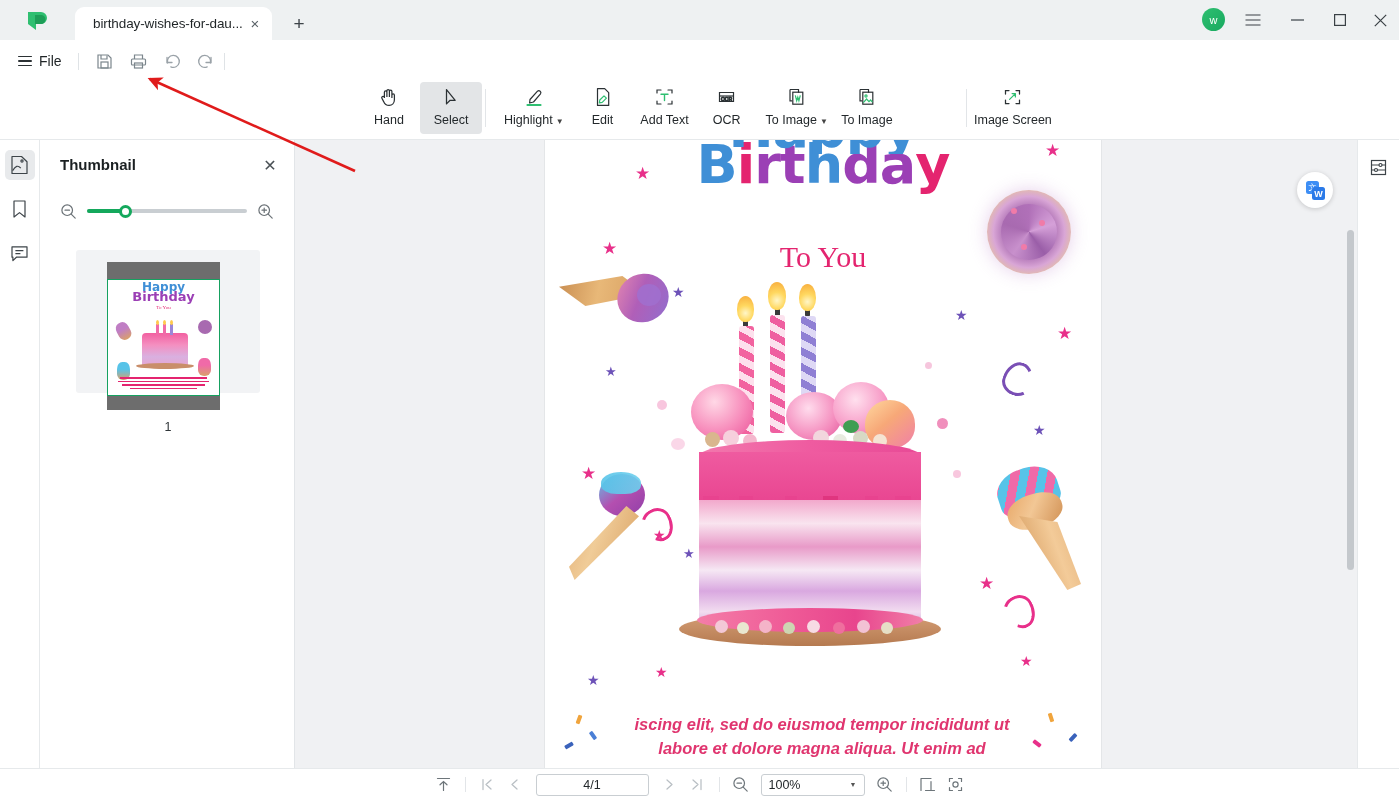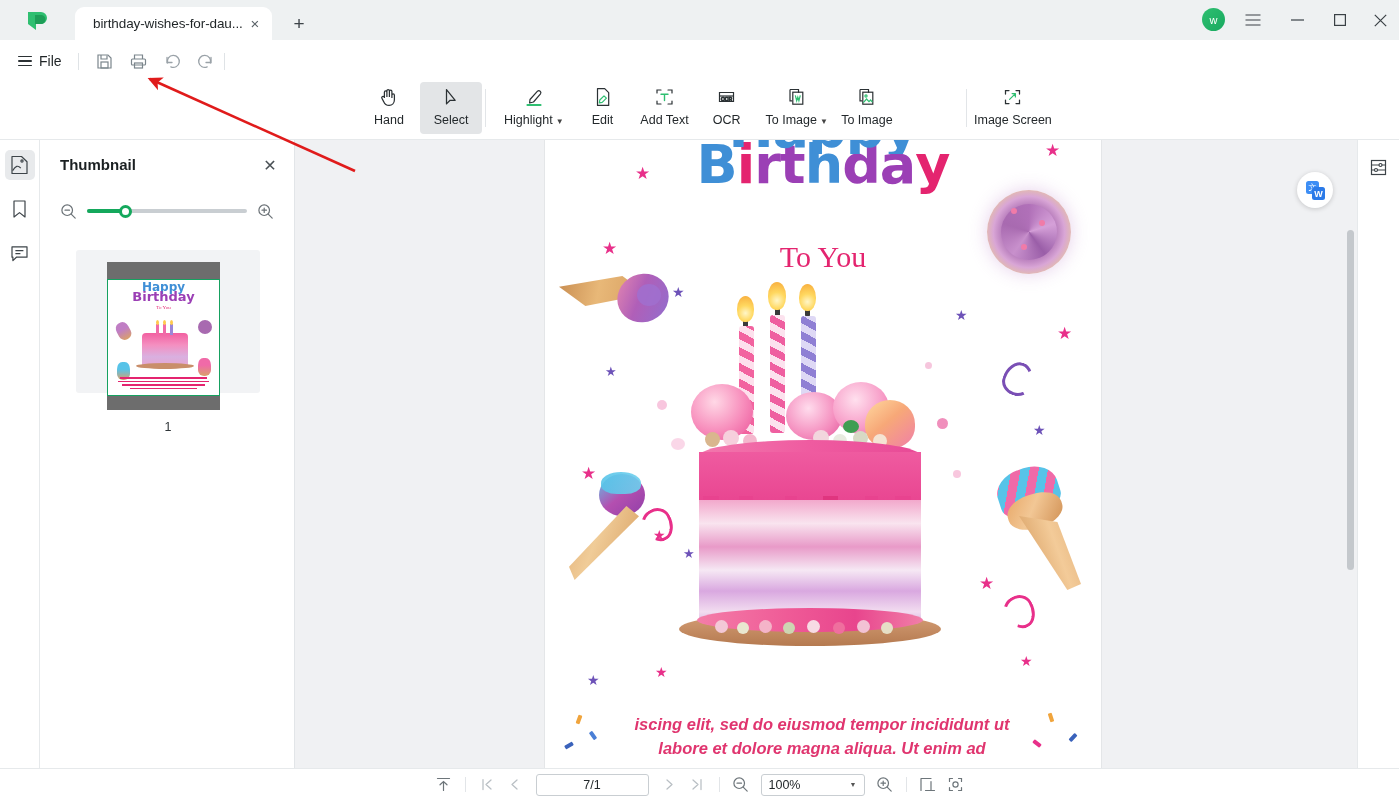--- a/index.html
+++ b/index.html
@@ -784,21 +784,21 @@
       <svg width="15" height="15" viewBox="0 0 15 15" fill="none" stroke="currentColor" stroke-width="1.25" stroke-linecap="round" stroke-linejoin="round">
         <path d="M4 2.5v10M12 3l-5 4.5 5 4.5"></path>
       </svg>
     </div>
     <div class="sb-btn dim">
       <svg width="15" height="15" viewBox="0 0 15 15" fill="none" stroke="currentColor" stroke-width="1.25" stroke-linecap="round" stroke-linejoin="round">
         <path d="M10 3L5 7.5 10 12"></path>
       </svg>
     </div>
     <div class="pagebox">
-      <span>7/1</span>
+      <span>4/1</span>
     </div>
     <div class="sb-btn dim">
       <svg width="15" height="15" viewBox="0 0 15 15" fill="none" stroke="currentColor" stroke-width="1.25" stroke-linecap="round" stroke-linejoin="round">
         <path d="M5 3l5 4.5L5 12"></path>
       </svg>
     </div>
     <div class="sb-btn dim">
       <svg width="15" height="15" viewBox="0 0 15 15" fill="none" stroke="currentColor" stroke-width="1.25" stroke-linecap="round" stroke-linejoin="round">
         <path d="M3 3l5 4.5L3 12M11 2.5v10"></path>
       </svg>

